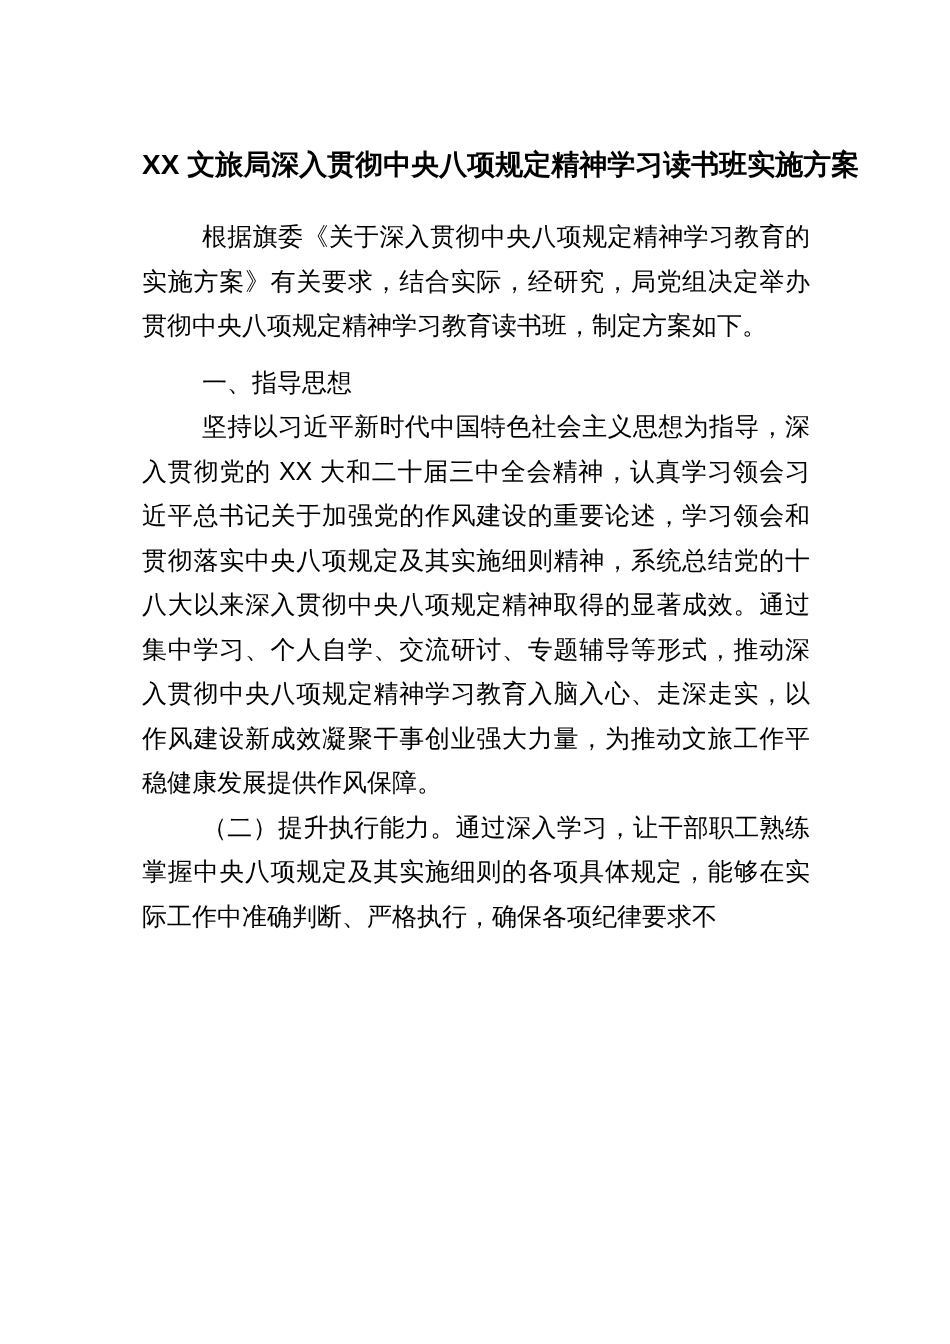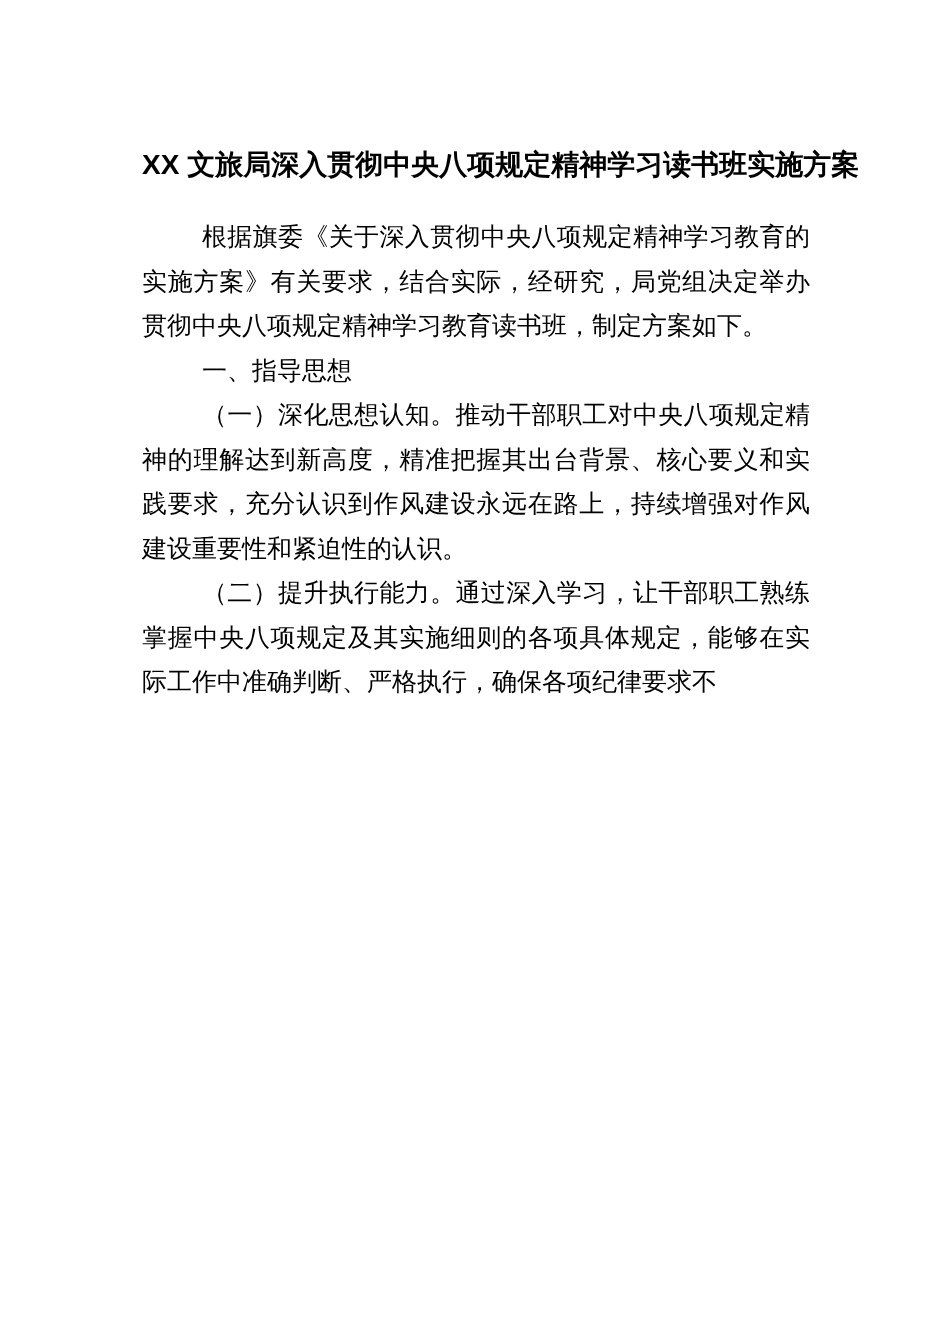--- a/index.html
+++ b/index.html
@@ -30,30 +30,31 @@
     font-size: 25px;
     line-height: 44.5px;
     margin: 0;
     text-align: justify;
     text-justify: inter-character;
     text-indent: 60px;
     word-break: break-all;
   }
   .para.heading {
     text-align: left;
+    margin-top: 12px;
   }
 </style>
 </head>
 <body>
 
 <div class="page">
   <h1 class="doc-title">XX 文旅局深入贯彻中央八项规定精神学习读书班实施方案</h1>
 
   <p class="para">根据旗委《关于深入贯彻中央八项规定精神学习教育的实施方案》有关要求，结合实际，经研究，局党组决定举办贯彻中央八项规定精神学习教育读书班，制定方案如下。</p>
 
   <p class="para heading">一、指导思想</p>
 
+  <p class="para">坚持以习近平新时代中国特色社会主义思想为指导，深入贯彻党的 XX 大和二十届三中全会精神，认真学习领会习近平总书记关于加强党的作风建设的重要论述，学习领会和贯彻落实中央八项规定及其实施细则精神，系统总结党的十八大以来深入贯彻中央八项规定精神取得的显著成效。通过集中学习、个人自学、交流研讨、专题辅导等形式，推动深入贯彻中央八项规定精神学习教育入脑入心、走深走实，以作风建设新成效凝聚干事创业强大力量，为推动文旅工作平稳健康发展提供作风保障。</p>
 
 
-  <p class="para">（一）深化思想认知。推动干部职工对中央八项规定精神的理解达到新高度，精准把握其出台背景、核心要义和实践要求，充分认识到作风建设永远在路上，持续增强对作风建设重要性和紧迫性的认识。</p>
 
   <p class="para">（二）提升执行能力。通过深入学习，让干部职工熟练掌握中央八项规定及其实施细则的各项具体规定，能够在实际工作中准确判断、严格执行，确保各项纪律要求不</p>
 </div>
 
 </body></html>

